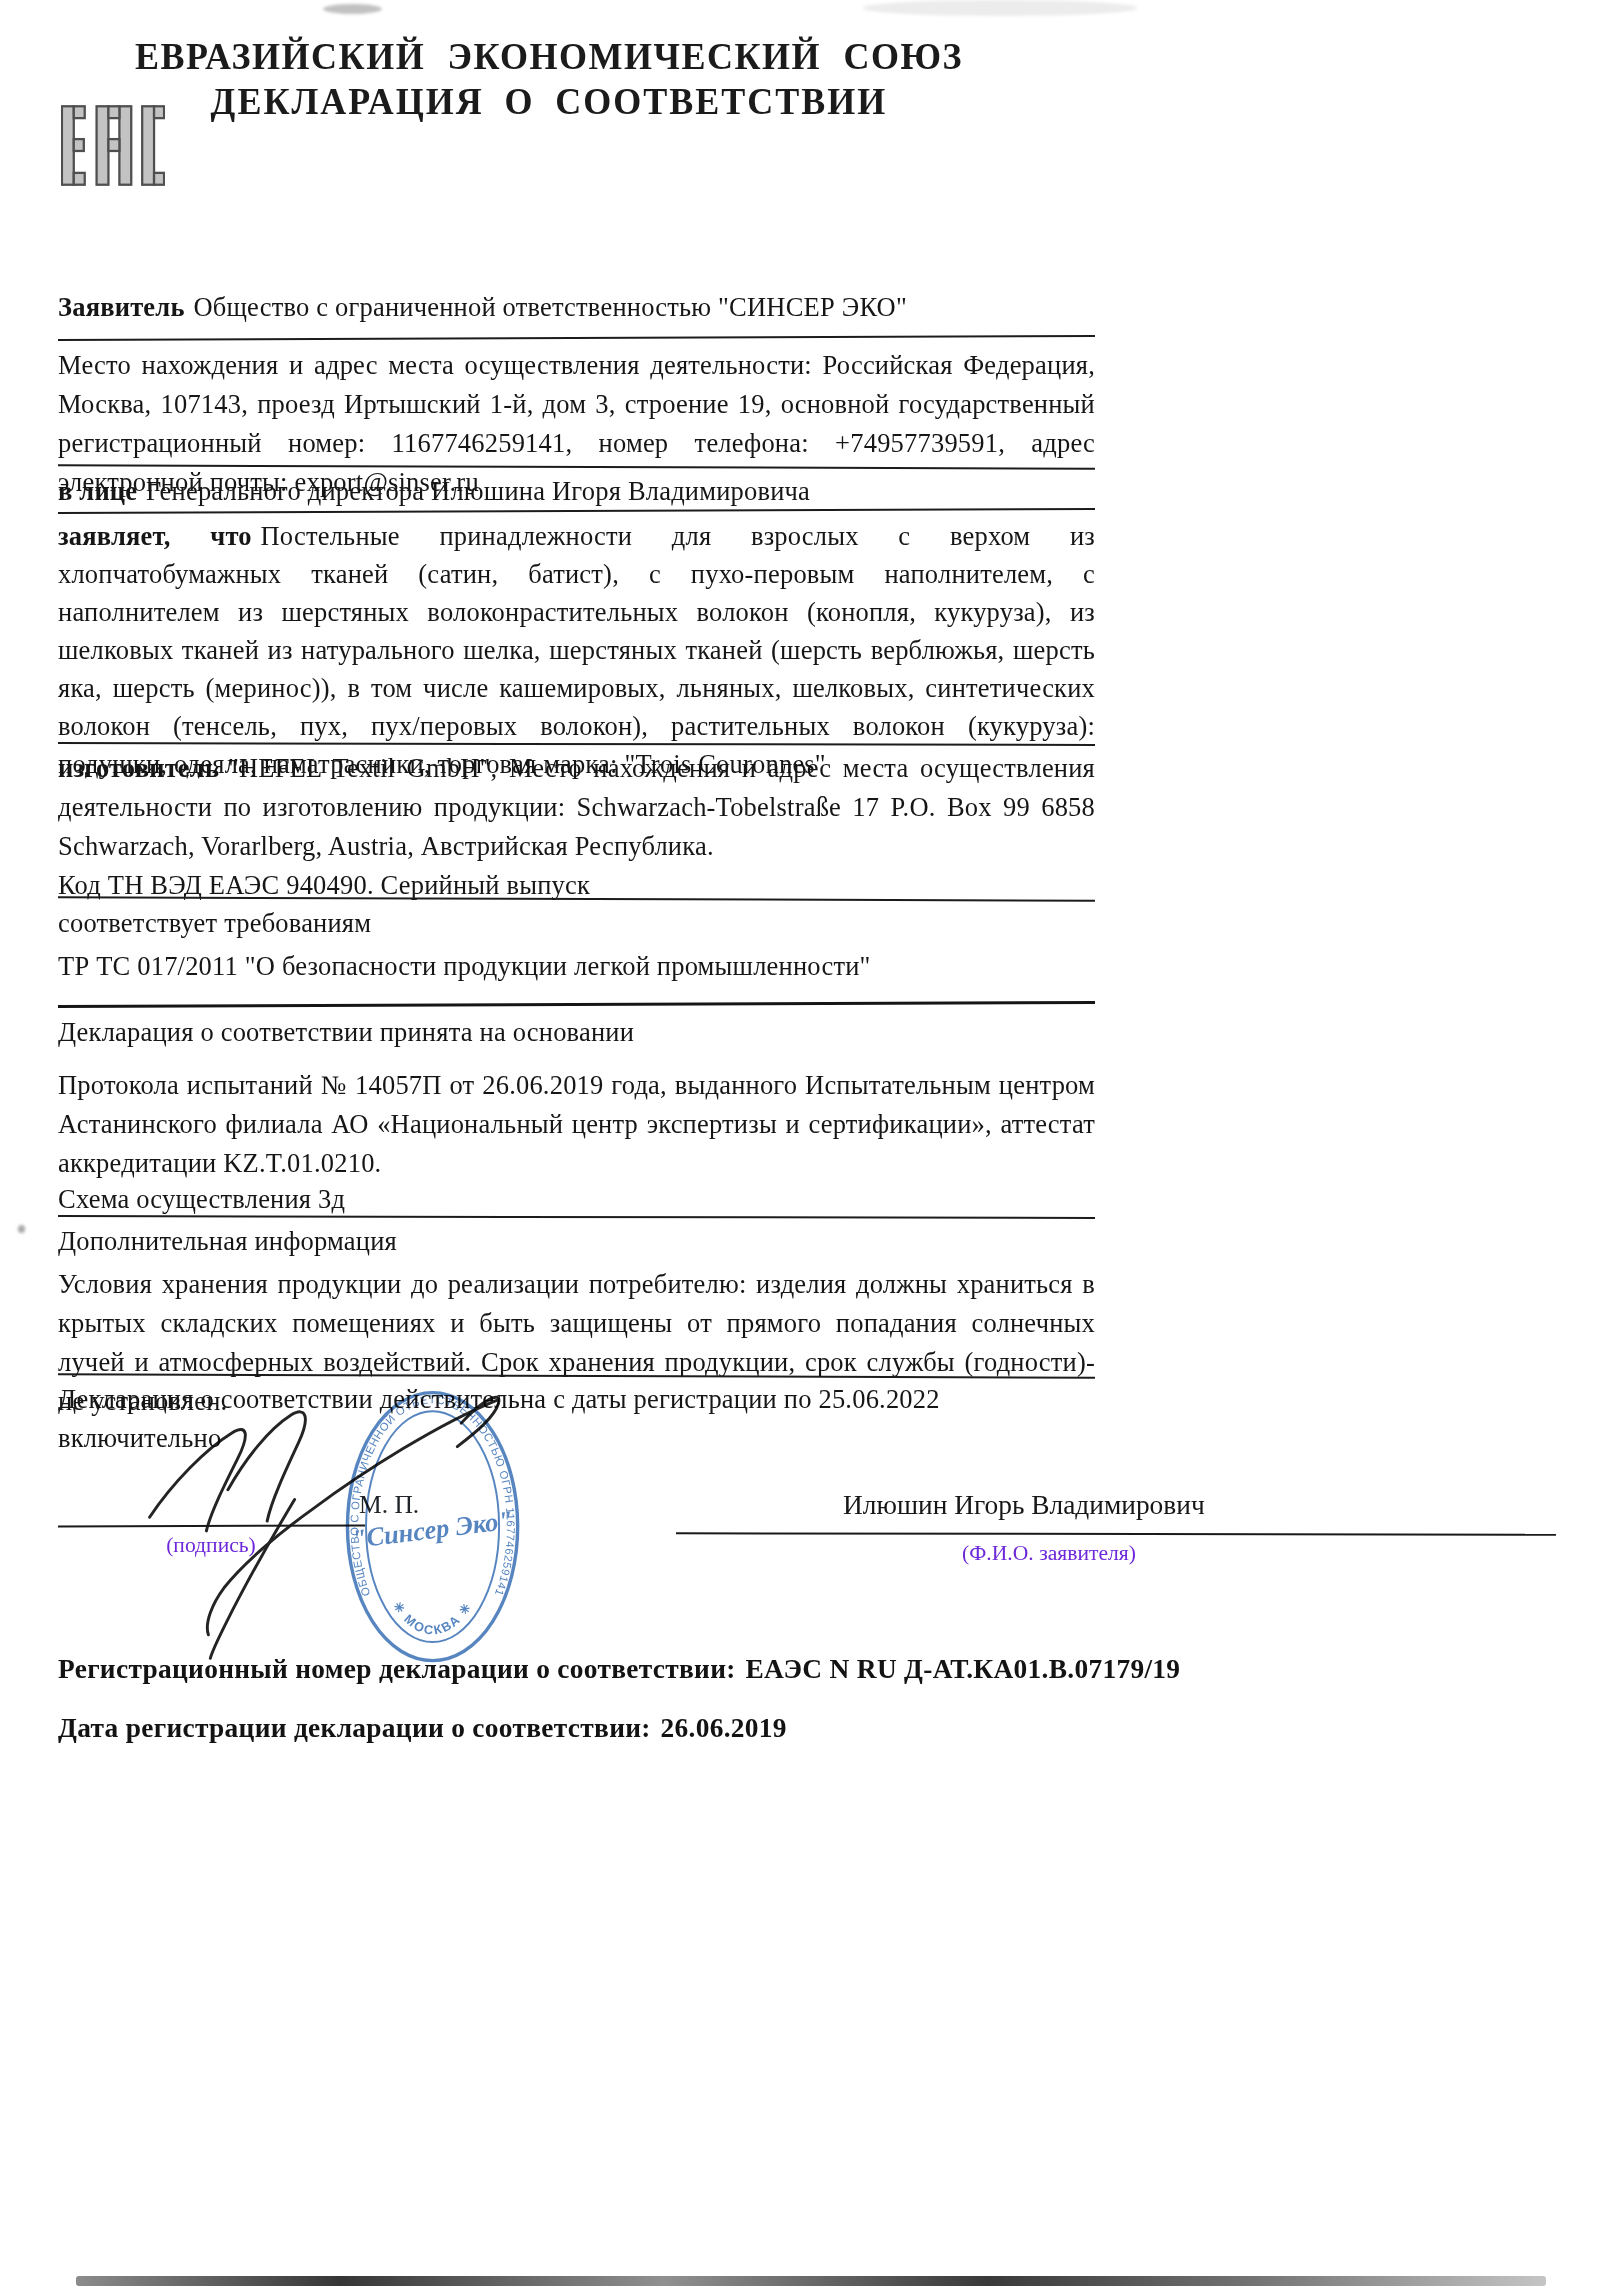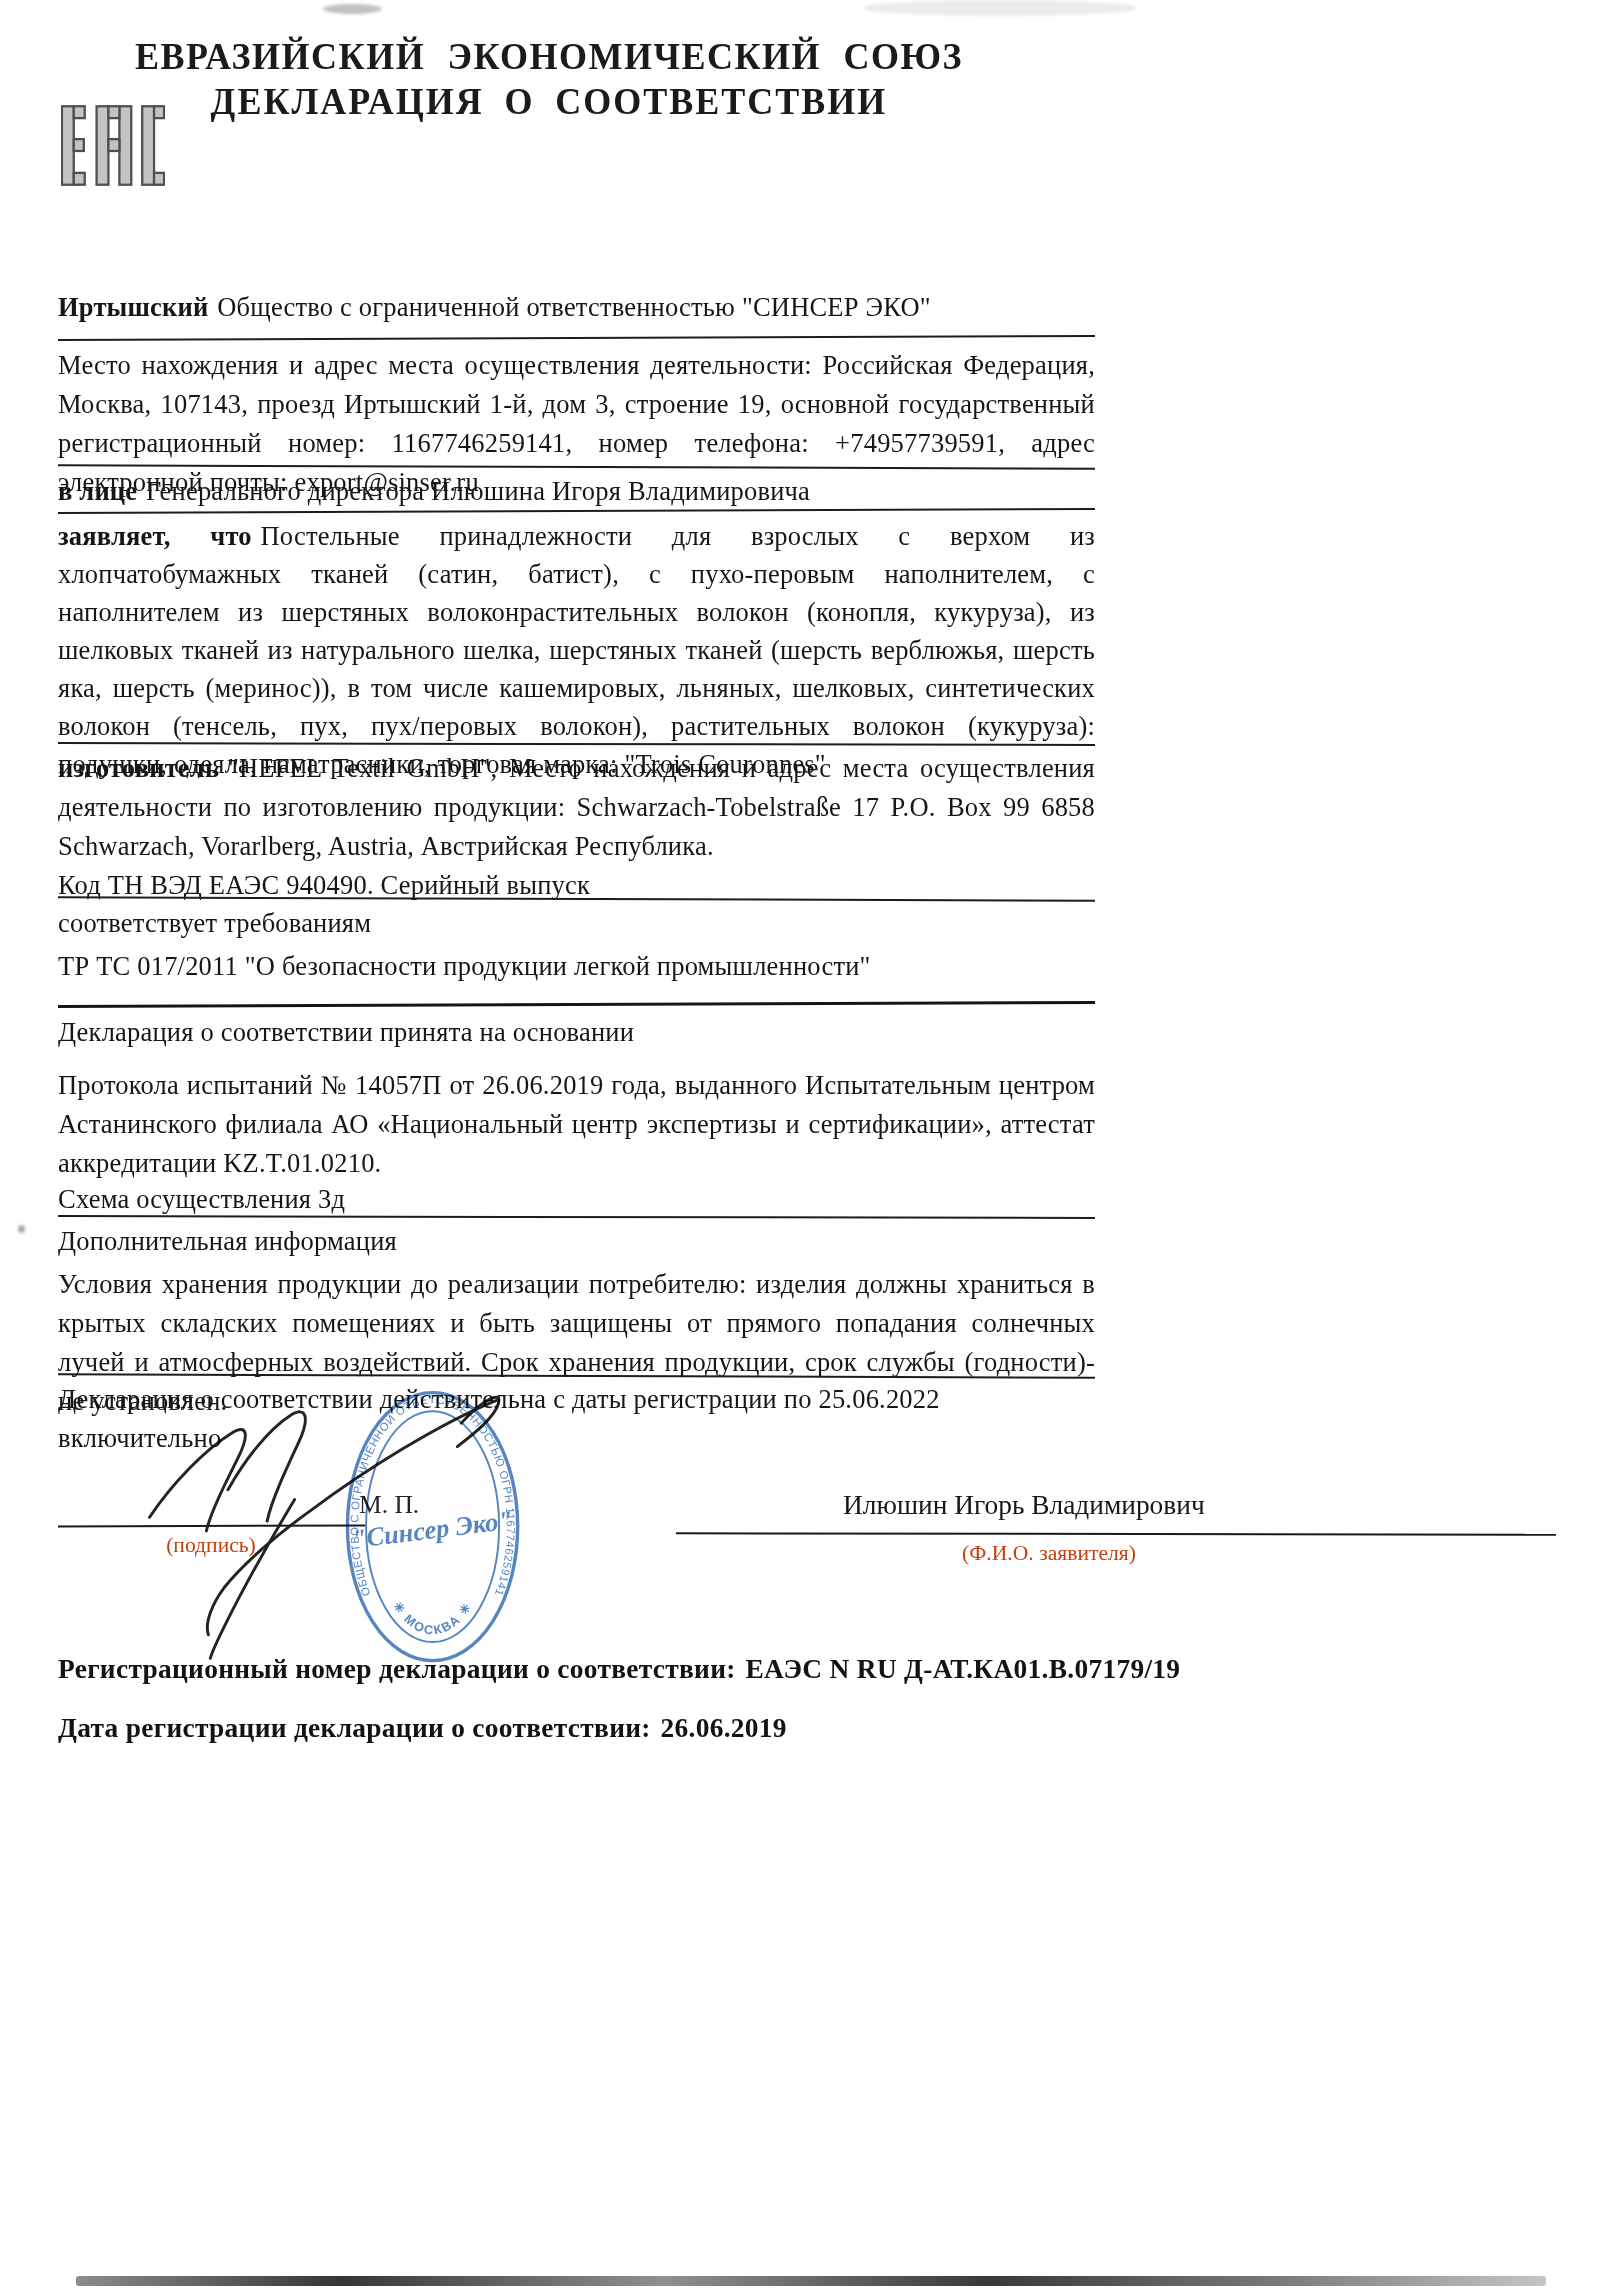--- a/index.html
+++ b/index.html
@@ -16,21 +16,21 @@
   .line,.para{left:58px;width:1037px;font-size:26.5px;line-height:39px;letter-spacing:0.2px;}
   .para{text-align:justify;}
   .lb{font-weight:bold;margin-right:8.8px;}
   .bold{font-weight:normal;}
   .rule{left:58px;width:1037px;height:2px;background:#1c1c1c;}
   .rule.thick{height:2.9px;background:#151515;}
   .tilt-a{transform:rotate(.18deg);}
   .tilt-b{transform:rotate(-.22deg);}
   .tilt-c{transform:rotate(.1deg);}
   .sigline{height:2px;background:#1a1a1a;}
-  .caption{font-size:21.6px;color:#c2410c;text-align:center;}
+  .caption{font-size:21.6px;color:#6d28d9;text-align:center;}
   .mp{font-size:25.5px;color:#20242a;}
   .signer{font-size:27.4px;text-align:left;}
   .regline{left:58px;width:1274px;font-size:27.4px;font-weight:bold;letter-spacing:0.3px;color:#131313;}
   .regline .val{margin-left:9.8px;}
   .stamp-svg{mix-blend-mode:multiply;opacity:.88;}
   .sig-svg{mix-blend-mode:multiply;}
   .smudge{border-radius:50%;filter:blur(1.5px);}
   .bottomband{left:76px;top:2276px;width:1470px;height:9.8px;border-radius:2.9px;filter:blur(0.7px);
     background:linear-gradient(90deg,rgba(45,45,45,.55),rgba(18,18,18,.85) 18%,rgba(70,70,70,.6) 40%,
       rgba(22,22,22,.85) 62%,rgba(55,55,55,.7) 80%,rgba(110,110,110,.4));}
@@ -57,21 +57,21 @@
       <rect x="39" y="1" width="13" height="86"></rect>
       <rect x="64" y="1" width="13" height="86"></rect>
       <rect x="52" y="1" width="12" height="13"></rect>
       <rect x="52" y="37" width="12" height="13"></rect>
       <rect x="89" y="1" width="13" height="86"></rect>
       <rect x="102" y="1" width="11" height="13"></rect>
       <rect x="102" y="74" width="11" height="13"></rect>
     </g>
   </svg>
 
-  <p class="abs line" style="top:288px"><b class="lb">Иртышский</b><span>Общество с ограниченной ответственностью "СИНСЕР ЭКО"</span></p>
+  <p class="abs line" style="top:288px"><b class="lb">Заявитель</b><span>Общество с ограниченной ответственностью "СИНСЕР ЭКО"</span></p>
   <div class="abs rule tilt-b" style="top:337px"></div>
 
   <p class="abs para" style="top:346px">Место нахождения и адрес места осуществления деятельности: Российская Федерация, Москва, 107143, проезд Иртышский 1-й, дом 3, строение 19, основной государственный регистрационный номер: 1167746259141, номер телефона: +74957739591, адрес электронной почты: export@sinser.ru</p>
   <div class="abs rule tilt-a" style="top:466px"></div>
 
   <p class="abs line" style="top:472px"><b class="lb">в лице</b><span>Генерального директора Илюшина Игоря Владимировича</span></p>
   <div class="abs rule tilt-b" style="top:510px"></div>
 
   <p class="abs para" style="top:517px;line-height:38px"><b class="lb">заявляет, что</b><span>Постельные принадлежности для взрослых с верхом из хлопчатобумажных тканей (сатин, батист), с пухо-перовым наполнителем, с наполнителем из шерстяных волоконрастительных волокон (конопля, кукуруза), из шелковых тканей из натурального шелка, шерстяных тканей (шерсть верблюжья, шерсть яка, шерсть (меринос)), в том числе кашемировых, льняных, шелковых, синтетических волокон (тенсель, пух, пух/перовых волокон), растительных волокон (кукуруза): подушки, одеяла, наматрасники, торговая марка: "Trois Couronnes"</span></p>
   <div class="abs rule tilt-c" style="top:743px"></div>

